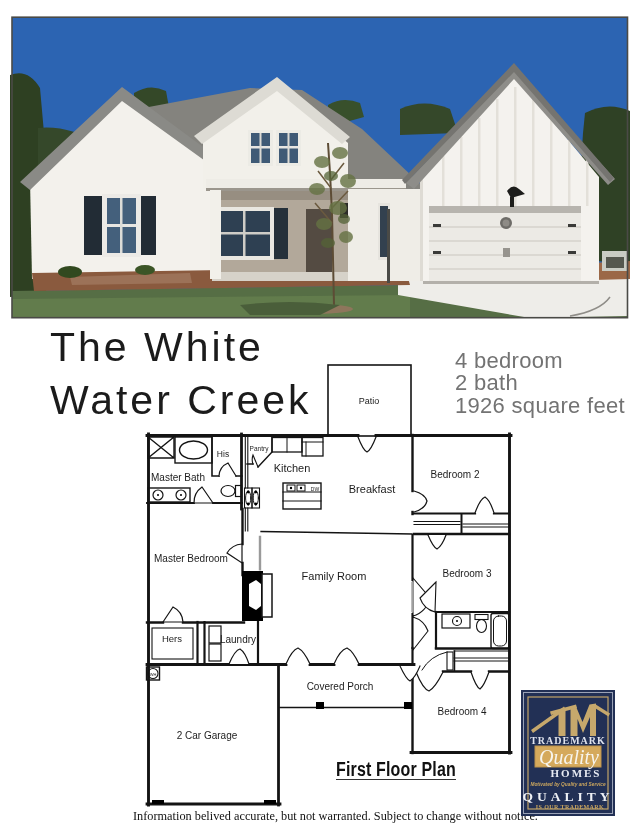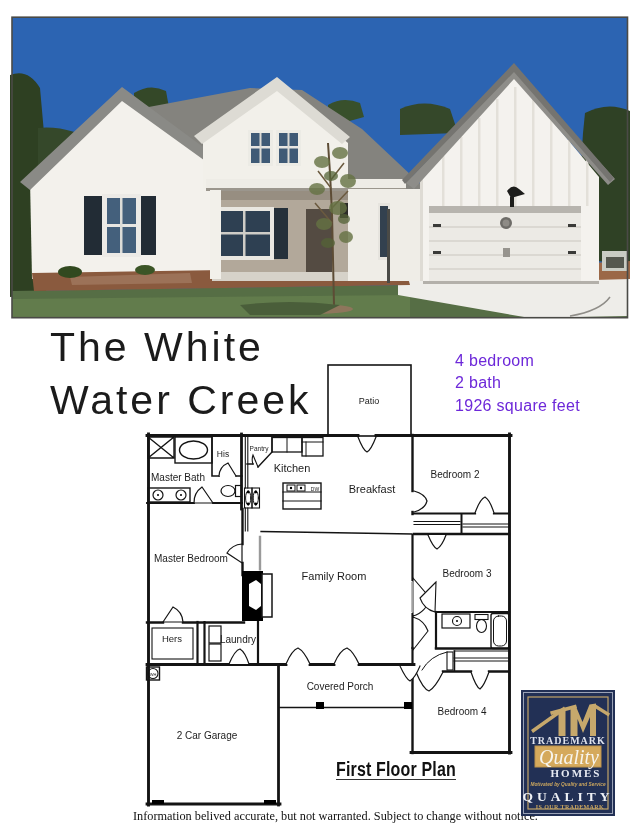--- a/index.html
+++ b/index.html
@@ -164,21 +164,21 @@
   <ellipse cx="305" cy="296" rx="38" ry="5" fill="#97755f" opacity="0.85"></ellipse>
 
   <path d="M230,292 Q280,286 330,292 L310,302 L240,302 Z" fill="#4a5e3a"></path>
 
   <rect x="2" y="4.2" width="615.5" height="300.5" fill="none" stroke="#4a4a46" stroke-width="1.6"></rect>
 </svg>
 </div>
 
 <div class="abs" style="left:26px;top:321px;font-size:41px;color:#1b1b1b;line-height:53px;letter-spacing:3px;margin-left:24px;">The White<br>Water Creek</div>
 
-<div class="abs" style="left:455px;top:350px;font-size:16px;color:#6d28d9;line-height:22.4px;letter-spacing:0.3px;">4 bedroom<br>2 bath<br>1926 square feet</div>
+<div class="abs" style="left:455px;top:350px;font-size:22px;color:#737373;line-height:22.4px;letter-spacing:0.3px;">4 bedroom<br>2 bath<br>1926 square feet</div>
 
 <div class="abs" style="left:141px;top:360px;width:380px;height:450px;">
 <svg width="380" height="450" viewBox="135 360 380 450" xmlns="http://www.w3.org/2000/svg">
   <g stroke="#141414" fill="none" stroke-linecap="square">
 
     <rect x="322" y="365" width="83" height="71" stroke-width="1.6"></rect>
 
     <path d="M141,435.5 H352 M370,435.5 H505" stroke-width="2.9"></path>
 
     <path d="M142.5,434 V805" stroke-width="2.9"></path>

